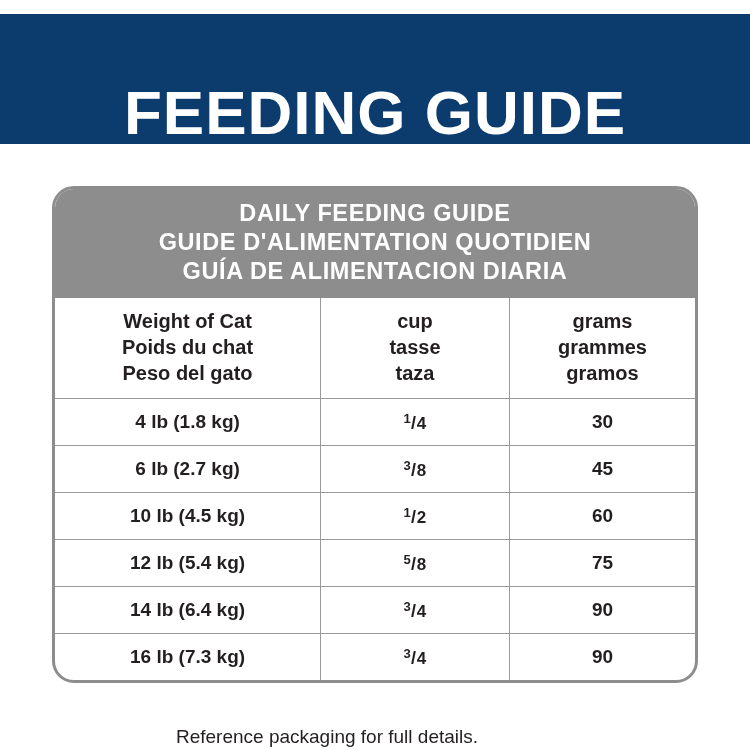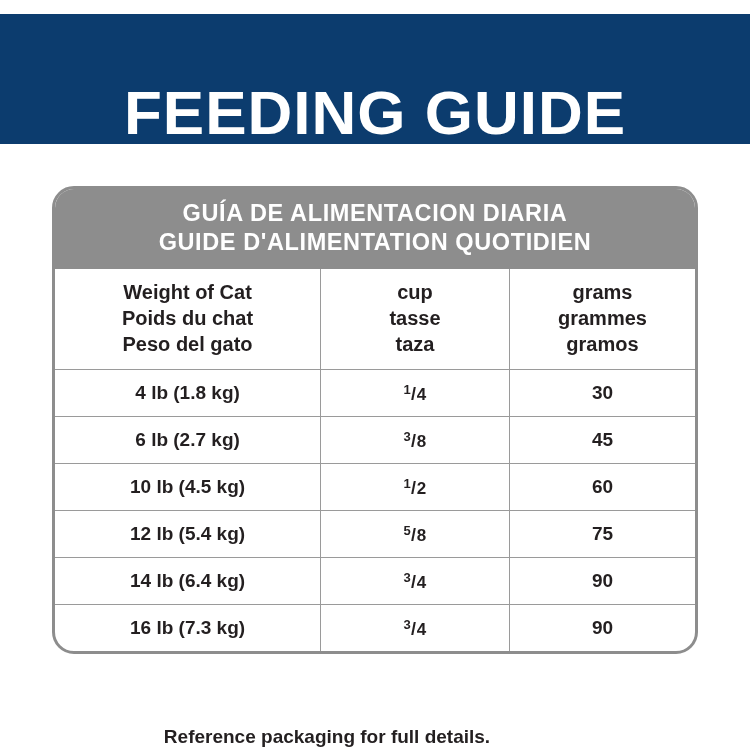--- a/index.html
+++ b/index.html
@@ -104,38 +104,39 @@
   .frac .sl  { font-size: 18px; }
   .frac .den { font-size: 17px; }
   
   .footnote {
     position: absolute;
     left: 0;
     top: 726px;
     width: 654px;
     text-align: center;
     font-size: 19px;
-    font-weight: bold;
+    font-weight: normal;
     color: #231f20;
   }
 </style>
 </head>
 <body>
 
 <div class="page">
 
   <div class="banner">
     <div class="banner-title">FEEDING GUIDE</div>
   </div>
 
   <div class="card">
 
     <div class="card-head">
+      <div>DAILY FEEDING GUIDE</div>
+      <div>GUIDE D'ALIMENTATION QUOTIDIEN</div>
       <div>GUÍA DE ALIMENTACION DIARIA</div>
-      <div>GUIDE D'ALIMENTATION QUOTIDIEN</div>
     </div>
 
     <table>
       <colgroup>
         <col class="c1">
           <col class="c2">
           <col class="c3">
       </colgroup>
       <thead>
         <tr>

